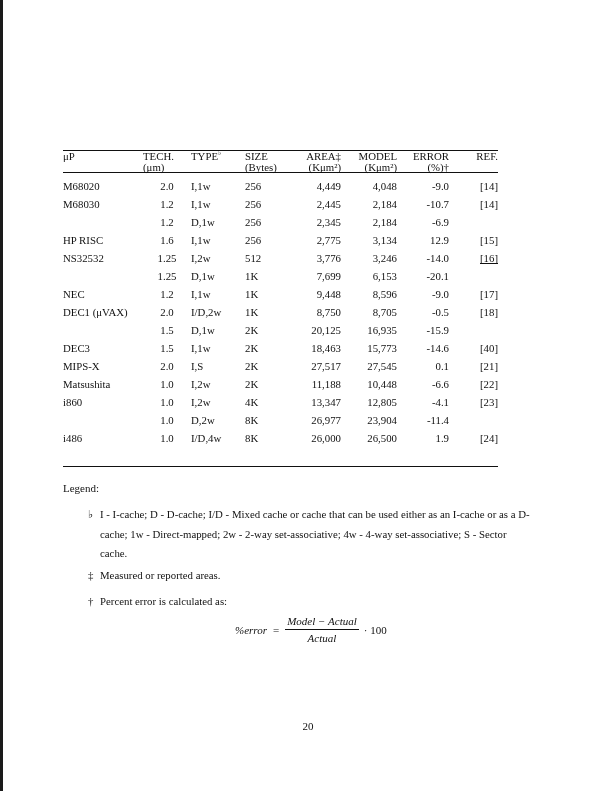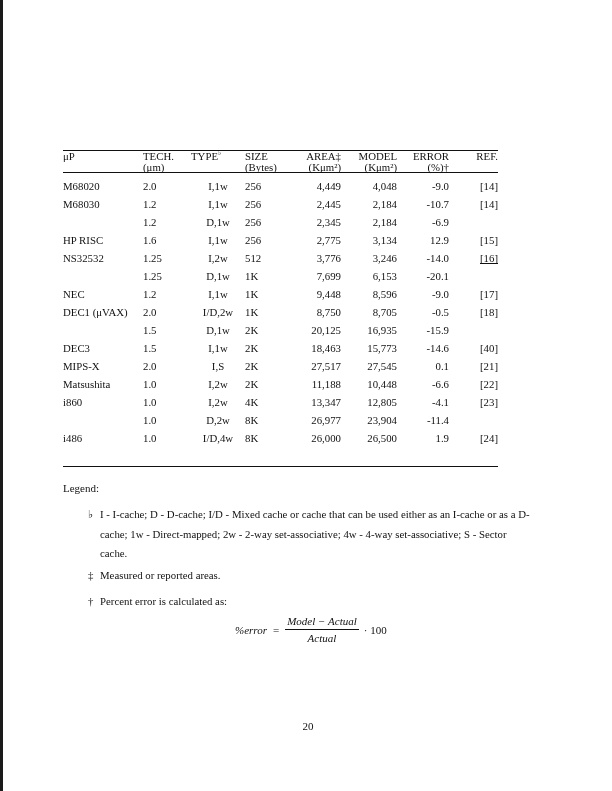--- a/index.html
+++ b/index.html
@@ -19,22 +19,22 @@
     .rule.mid { top: 172px; height: 1px; }
     .rule.bot { top: 466px; height: 1.4px; }
     table.data {
       position: absolute; left: 63px; top: 151px; width: 435px;
       border-collapse: collapse; font-family: "Liberation Serif", serif; font-size: 10.8px;
     }
     table.data td, table.data th { padding: 0; height: 11px; line-height: 11px; white-space: nowrap; font-weight: normal; }
     .hdr td { height: 10.5px; line-height: 10.5px; }
     .hdr1 td { padding-top: 0; }
     .c0 { width: 80px; text-align: left; }
-    .c1 { width: 48px; text-align: left; }
-    .c2 { width: 54px; text-align: center; }
+    .c1 { width: 48px; text-align: center; }
+    .c2 { width: 54px; text-align: left; }
     .c3 { width: 40px; text-align: left; }
     .c4 { width: 56px; text-align: right; }
     .c5 { width: 56px; text-align: right; }
     .c6 { width: 52px; text-align: right; }
     .c7 { width: 49px; text-align: right; }
     .hdr td.c1, .hdr td.c2 { text-align: left; }
     sup { font-size: 7px; line-height: 0; }
     .legend-title { position: absolute; left: 63px; top: 482px; font-family: "Liberation Serif", serif; font-size: 11px; }
     .legend-item { position: absolute; left: 100px; width: 430px; font-family: "Liberation Serif", serif; font-size: 10.8px; line-height: 19.5px; }
     .legend-item .sym { position: absolute; left: -12px; top: 0; }

